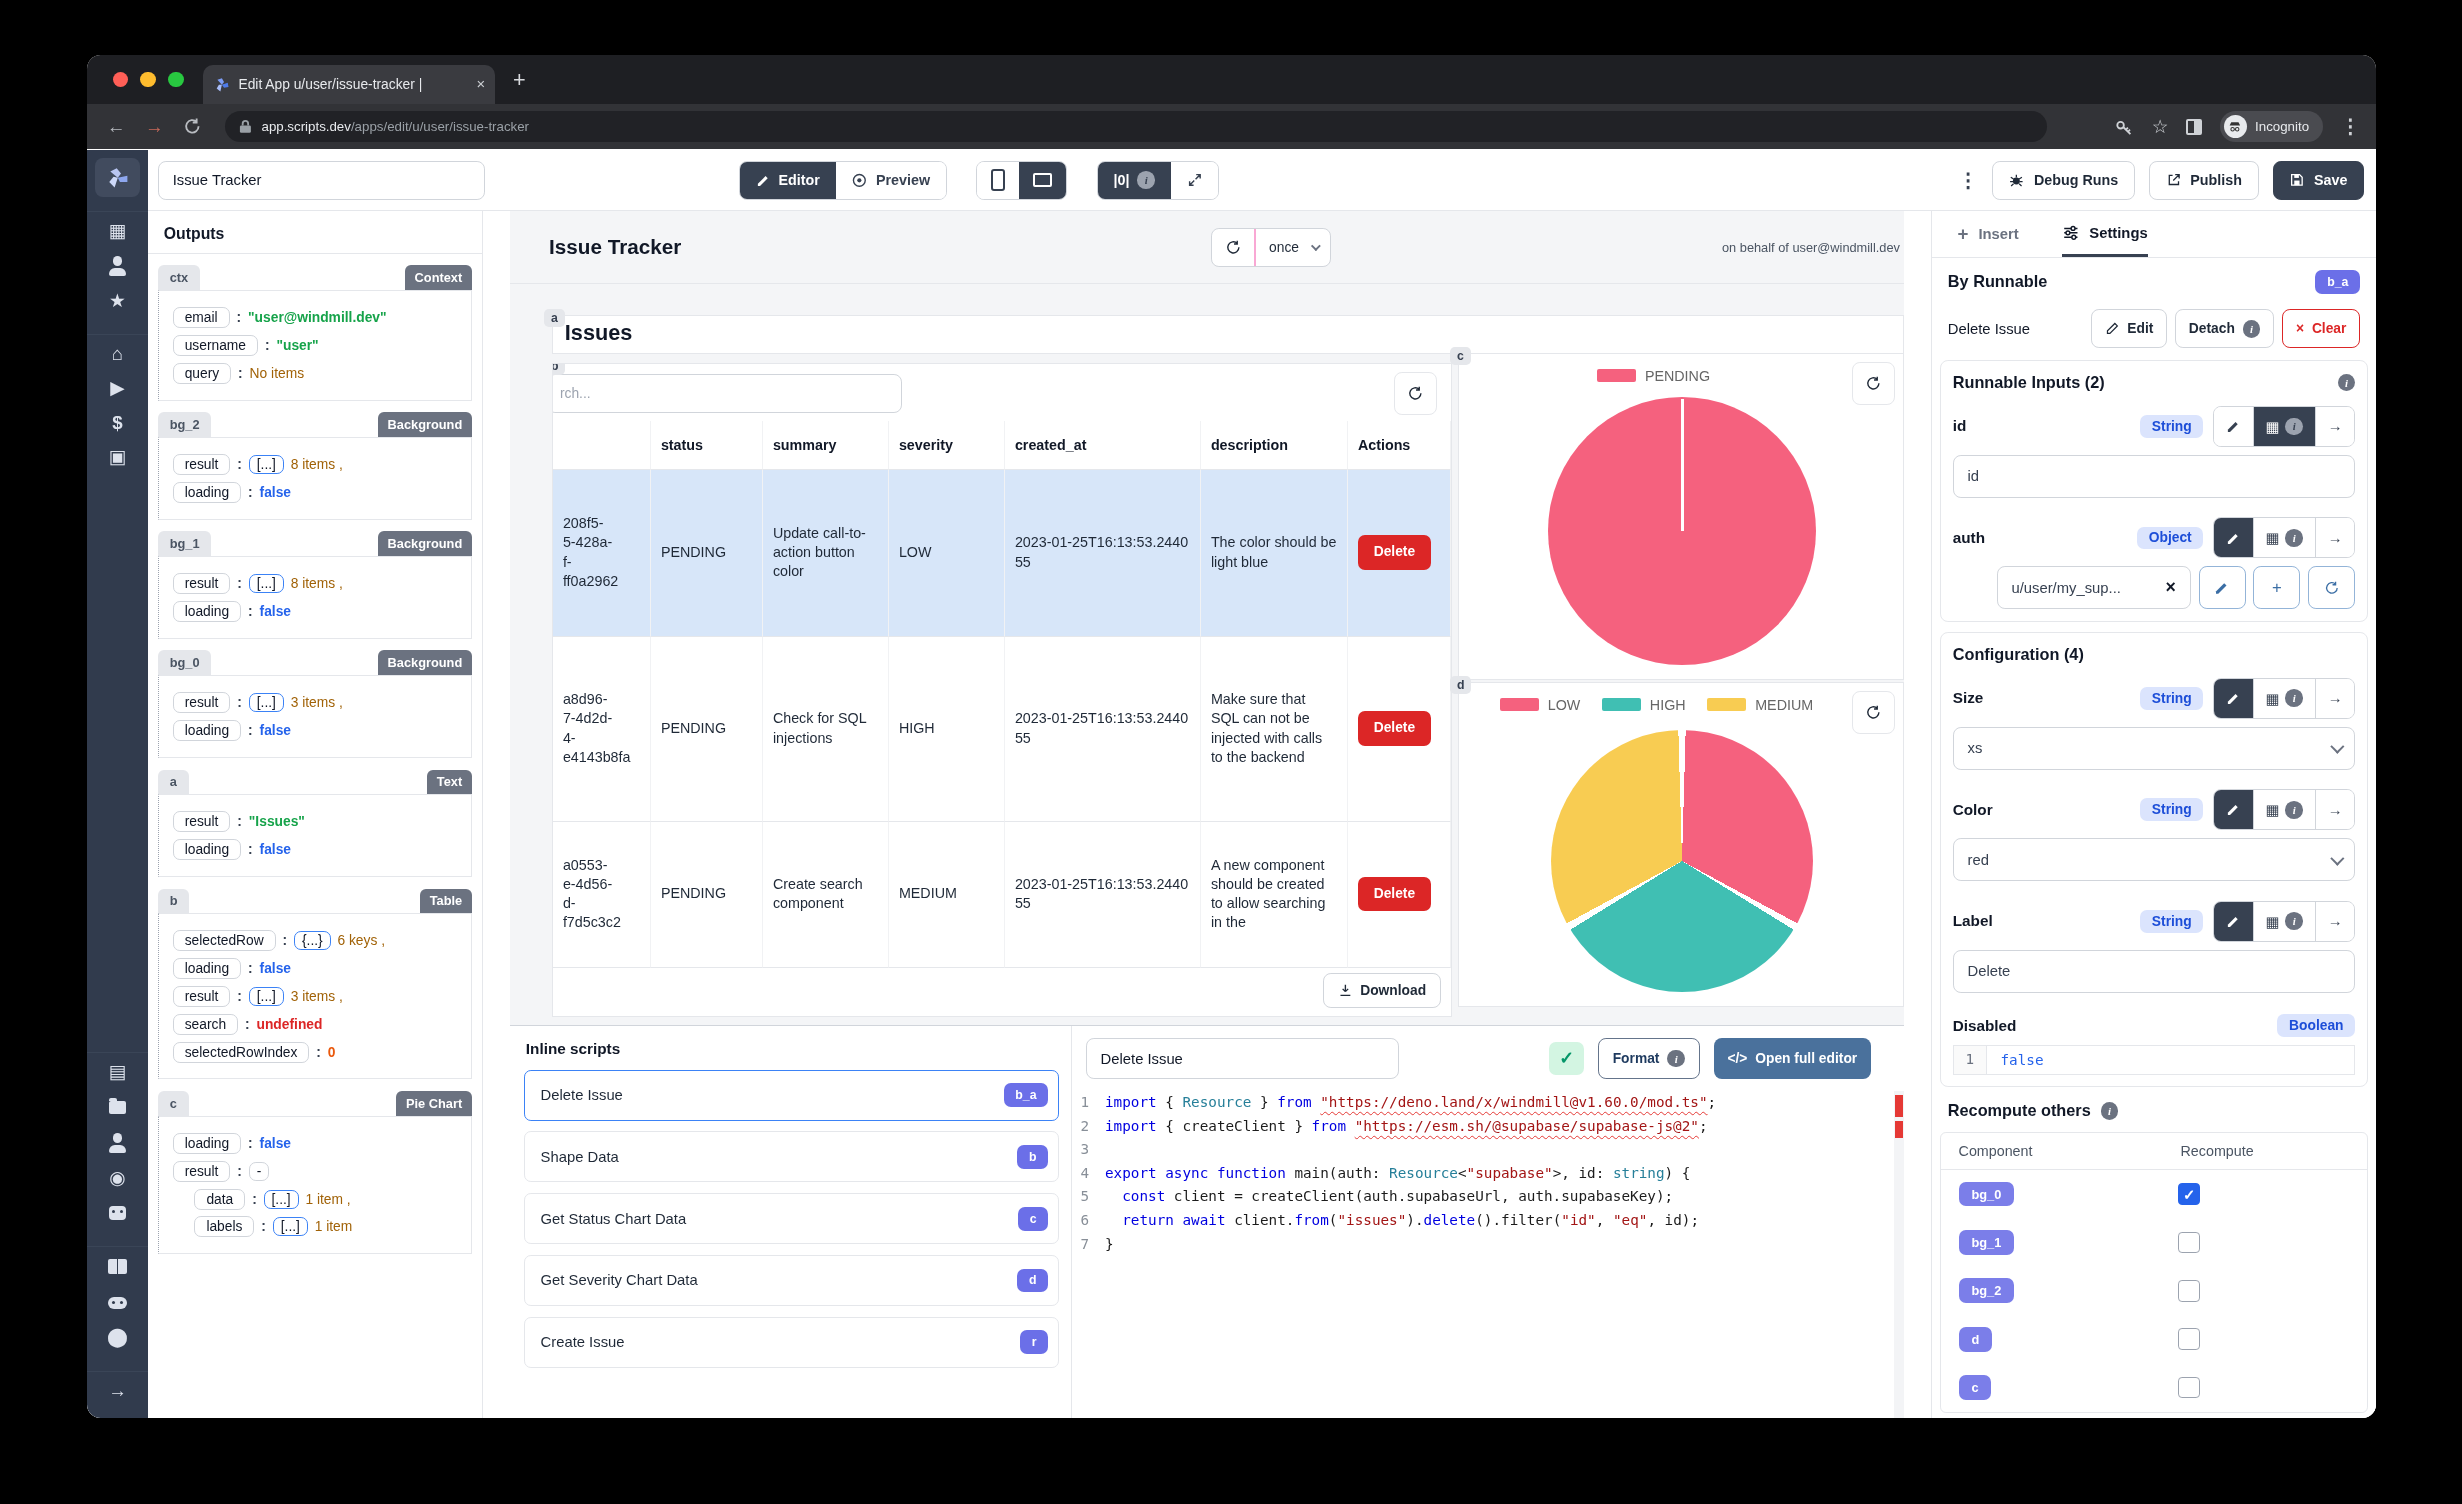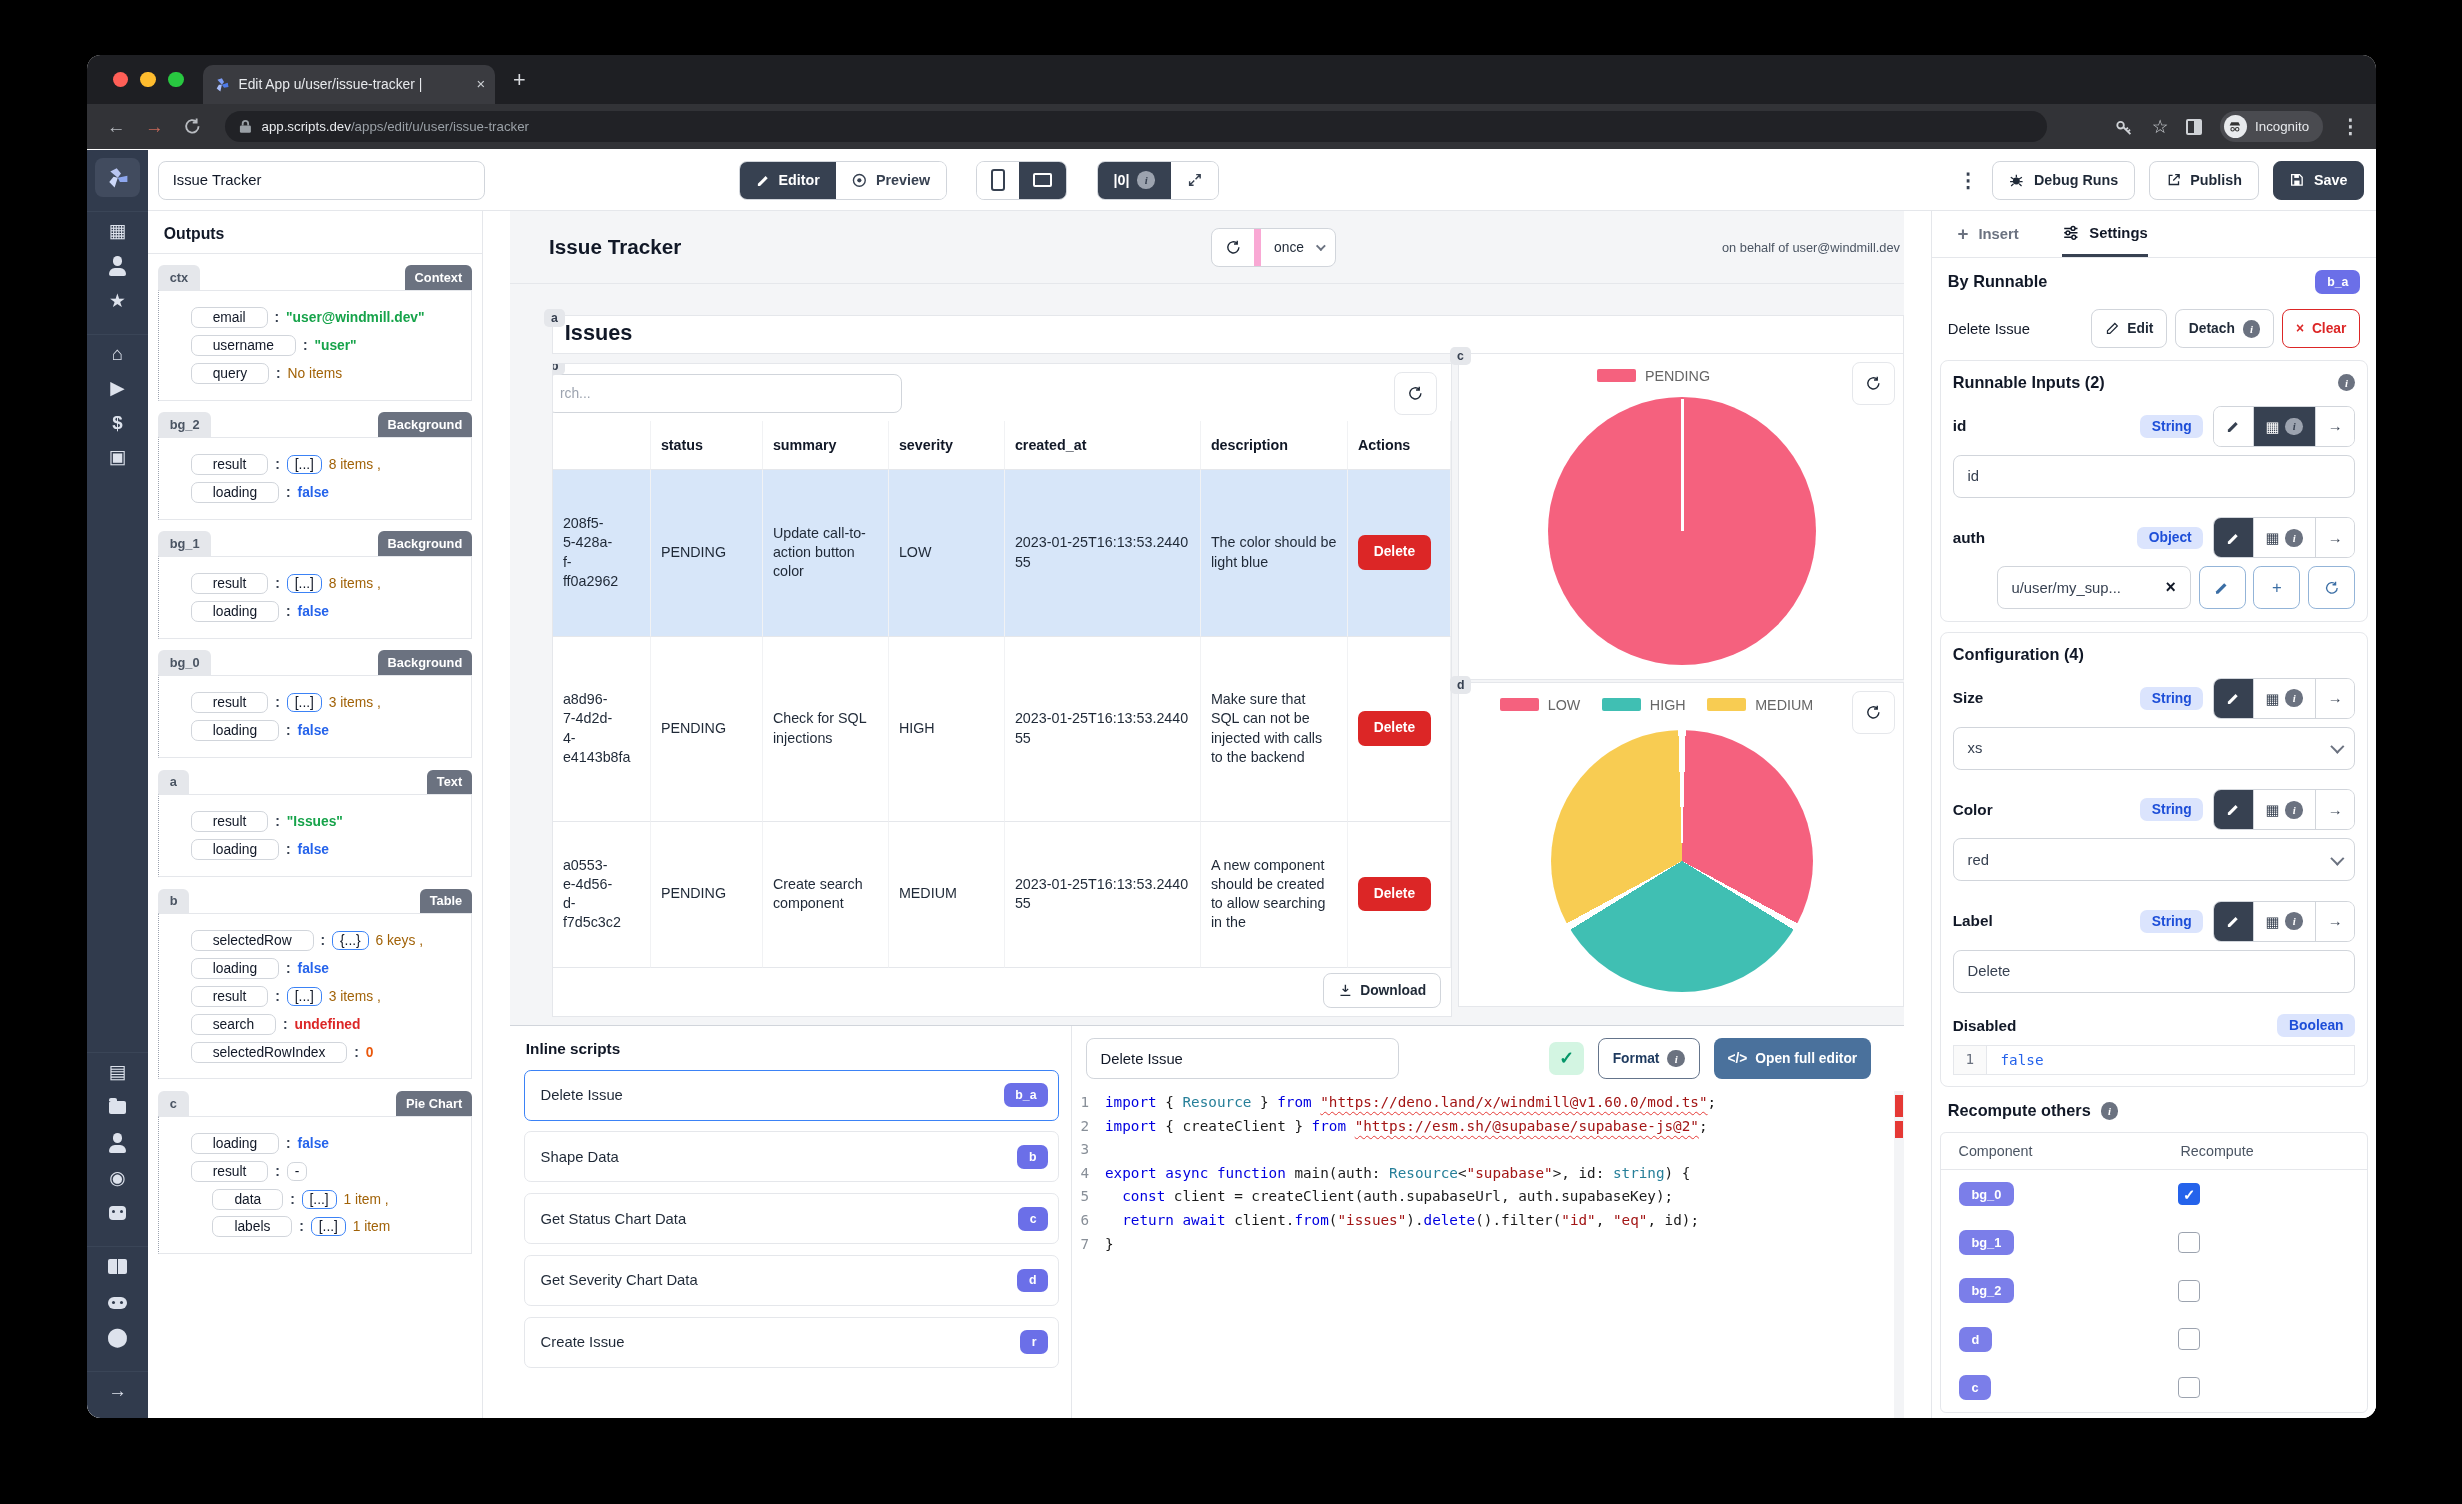--- a/index.html
+++ b/index.html
@@ -69,37 +69,37 @@
   .outputs{width:335px;border-right:1px solid #e5e7eb;flex:none;overflow:hidden;background:#fff;}
   .outputs h2{font-size:15.8px;margin:13.8px 0 9.9px 15.8px;}
   .odiv{border-top:1px solid #e5e7eb;}
   .osec{margin:11.8px 9.9px 0 9.9px;position:relative;}
   .otabrow{display:flex;justify-content:space-between;align-items:flex-end;}
   .otab{background:#e5e7eb;color:#4b5563;font-weight:700;font-size:12.8px;padding:4.9px 11.8px;border-radius:5.9px 5.9px 0 0;}
   .obadge{background:#6b7280;color:#fff;font-weight:700;font-size:12.8px;padding:4.9px 9.9px;border-radius:5.9px 5.9px 0 0;}
   .obox{border:1px solid #e5e7eb;background:#fff;padding:8.9px 9.9px 8.9px 13.8px;border-left:1px dotted #9ca3af;}
   .orow{display:flex;align-items:center;gap:6.9px;margin:6.9px 0;font-size:13.8px;flex-wrap:nowrap;white-space:nowrap;}
   .orow.ind{margin-left:21.7px;}
-  .okey{border:1px solid #d1d5db;border-radius:6.9px;padding:2px 21px;color:#111827;background:#fff;margin-left:18px;}
+  .okey{border:1px solid #d1d5db;border-radius:6.9px;padding:2px 11px;color:#111827;background:#fff;}
   .osep{color:#374151;font-weight:700;}
   .ochip{border:1.5px solid #3b82f6;border-radius:6.9px;padding:1px 6.9px;color:#111827;}
   .ochip.gray{border-color:#d1d5db;}
   .oval{color:#a16207;}
   .v-str{color:#16a34a;font-weight:700;}
   .v-bool{color:#2563eb;font-weight:700;}
   .v-err{color:#dc2626;font-weight:700;}
   .v-num{color:#ea580c;font-weight:700;}
 
   
   .canvas{flex:1;background:#f4f5f7;position:relative;min-width:0;overflow:hidden;}
   .chead{height:73px;display:flex;align-items:center;position:relative;border-bottom:1px solid #e5e7eb;}
   .ctitle{font-size:20.7px;font-weight:700;margin-left:39px;}
   .oncepill{position:absolute;left:701px;display:flex;align-items:center;height:39px;border:1px solid #d1d5db;border-radius:7.9px;background:#fff;overflow:hidden;}
   .oncepill .half{display:flex;align-items:center;gap:7.9px;padding:0 12.8px;height:100%;}
-  .oncepill .half+.half{border-left:7px solid #f9a8d4;font-size:13.8px;color:#1f2937;}
+  .oncepill .half+.half{border-left:2px solid #f9a8d4;font-size:13.8px;color:#1f2937;}
   .behalf{position:absolute;right:4px;font-size:12.8px;color:#4b5563;}
   .comp{position:absolute;background:#fff;border:1px solid #e5e7eb;}
   .ctag{position:absolute;left:-8.9px;top:-6.9px;background:#e5e7eb;color:#374151;font-weight:700;font-size:12.3px;padding:2px 6.9px;border-radius:4.9px;z-index:3;}
   .bigtitle{font-size:21.7px;font-weight:700;padding:3.9px 11.8px;}
   
   .tsearch{position:absolute;left:-5.9px;top:9.9px;width:355px;height:39px;border:1px solid #d1d5db;border-radius:7.9px;background:#fff;color:#9ca3af;font-size:13.8px;display:flex;align-items:center;padding:0 11.8px;}
   .icbtn{position:absolute;width:43px;height:43px;border:1px solid #e5e7eb;border-radius:7.9px;background:#fff;display:flex;align-items:center;justify-content:center;color:#1f2937;}
   .tgrid{position:absolute;left:0;right:0;top:57px;display:grid;grid-template-columns:98px 112px 126px 116px 196px 147px 1fr;font-size:14.3px;}
   .th{font-weight:700;padding:15.8px 9.9px;border-bottom:1px solid #e5e7eb;border-right:1px solid #f1f2f4;display:flex;align-items:center;}
   .td{padding:9.9px;border-bottom:1px solid #e5e7eb;border-right:1px solid #f1f2f4;display:flex;align-items:center;color:#1f2937;line-height:1.35;}

